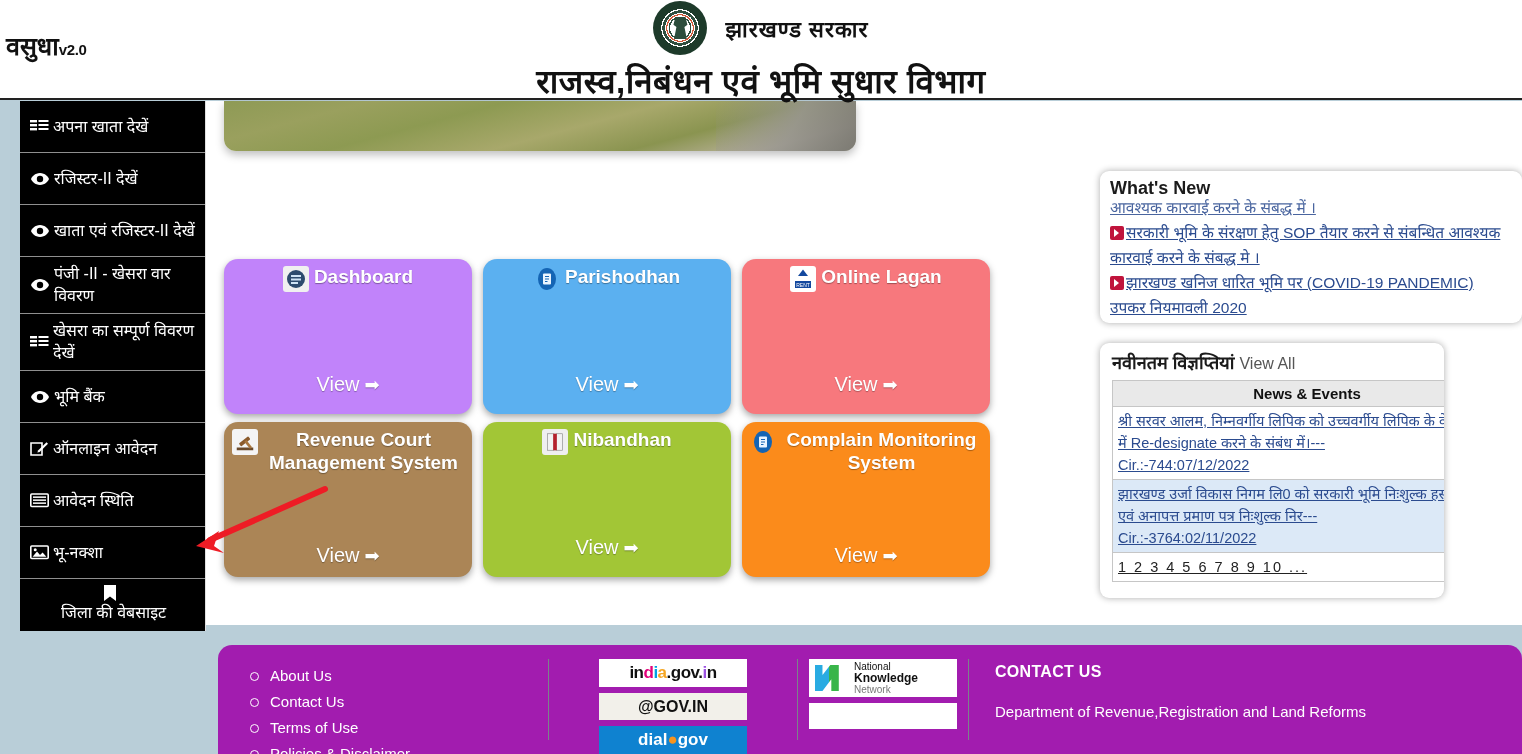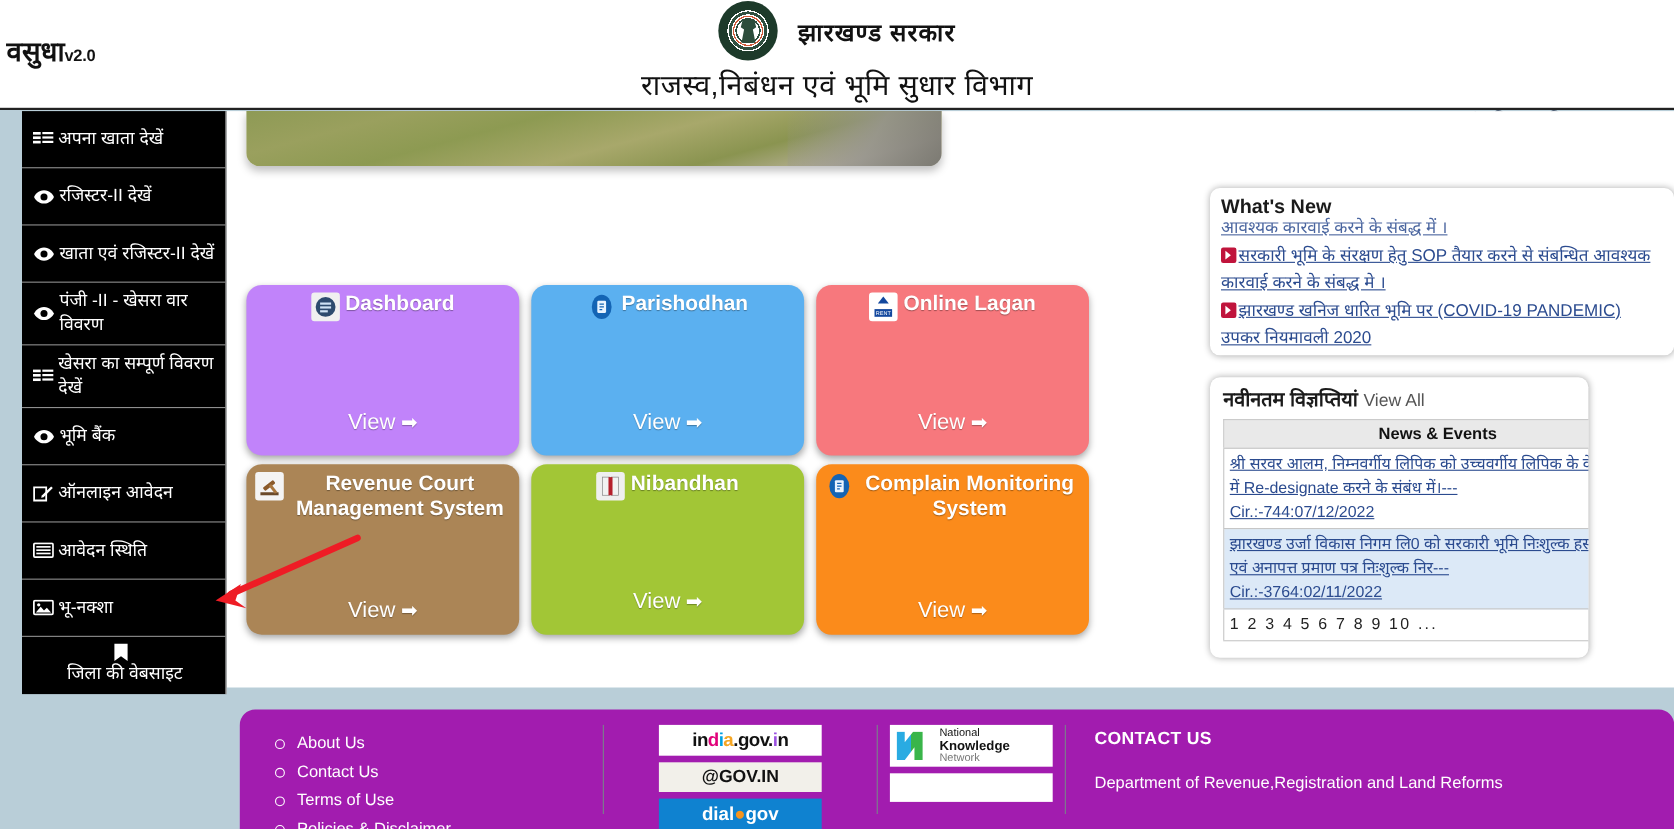--- a/index.html
+++ b/index.html
@@ -76,22 +76,22 @@
     background: #2d4d3c;
     clip-path: polygon(25% 0,75% 0,85% 35%,70% 45%,82% 100%,18% 100%,30% 45%,15% 35%);
   }
   .gov-name {
     font-size: 22px;
     font-weight: 700;
     color: #111;
     letter-spacing: 1px;
   }
   .dept-name {
-    font-size: 26px;
-    font-weight: 400;
+    font-size: 33px;
+    font-weight: 700;
     color: #111;
     margin-top: 2px;
     letter-spacing: 0.5px;
   }
 
   
   .cut-dept {
     position: absolute;
     top: 100px;
     left: 1295px;
@@ -297,21 +297,21 @@
   .nt-table td {
     padding: 3px 5px;
     border-bottom: 1px solid #c6c6c6;
     font-size: 14.5px;
     line-height: 22px;
     color: #2b4b8f;
   }
   .nt-table tr.alt td { background: #dce9f7; }
   .nt-link { text-decoration: underline; cursor: pointer; display:block; }
   .nt-cir { text-decoration: underline; cursor: pointer; display:block; }
-  .nt-pager { color: #222 !important; font-size: 15px; letter-spacing: 2px; }
+  .nt-pager { color: #222 !important; font-size: 15px; letter-spacing: 2px; text-decoration: underline; }
 
   
   .footer {
     position: absolute;
     left: 218px;
     top: 645px;
     width: 1304px;
     height: 109px;
     background: #a21caf;
     border-radius: 14px 14px 0 0;

